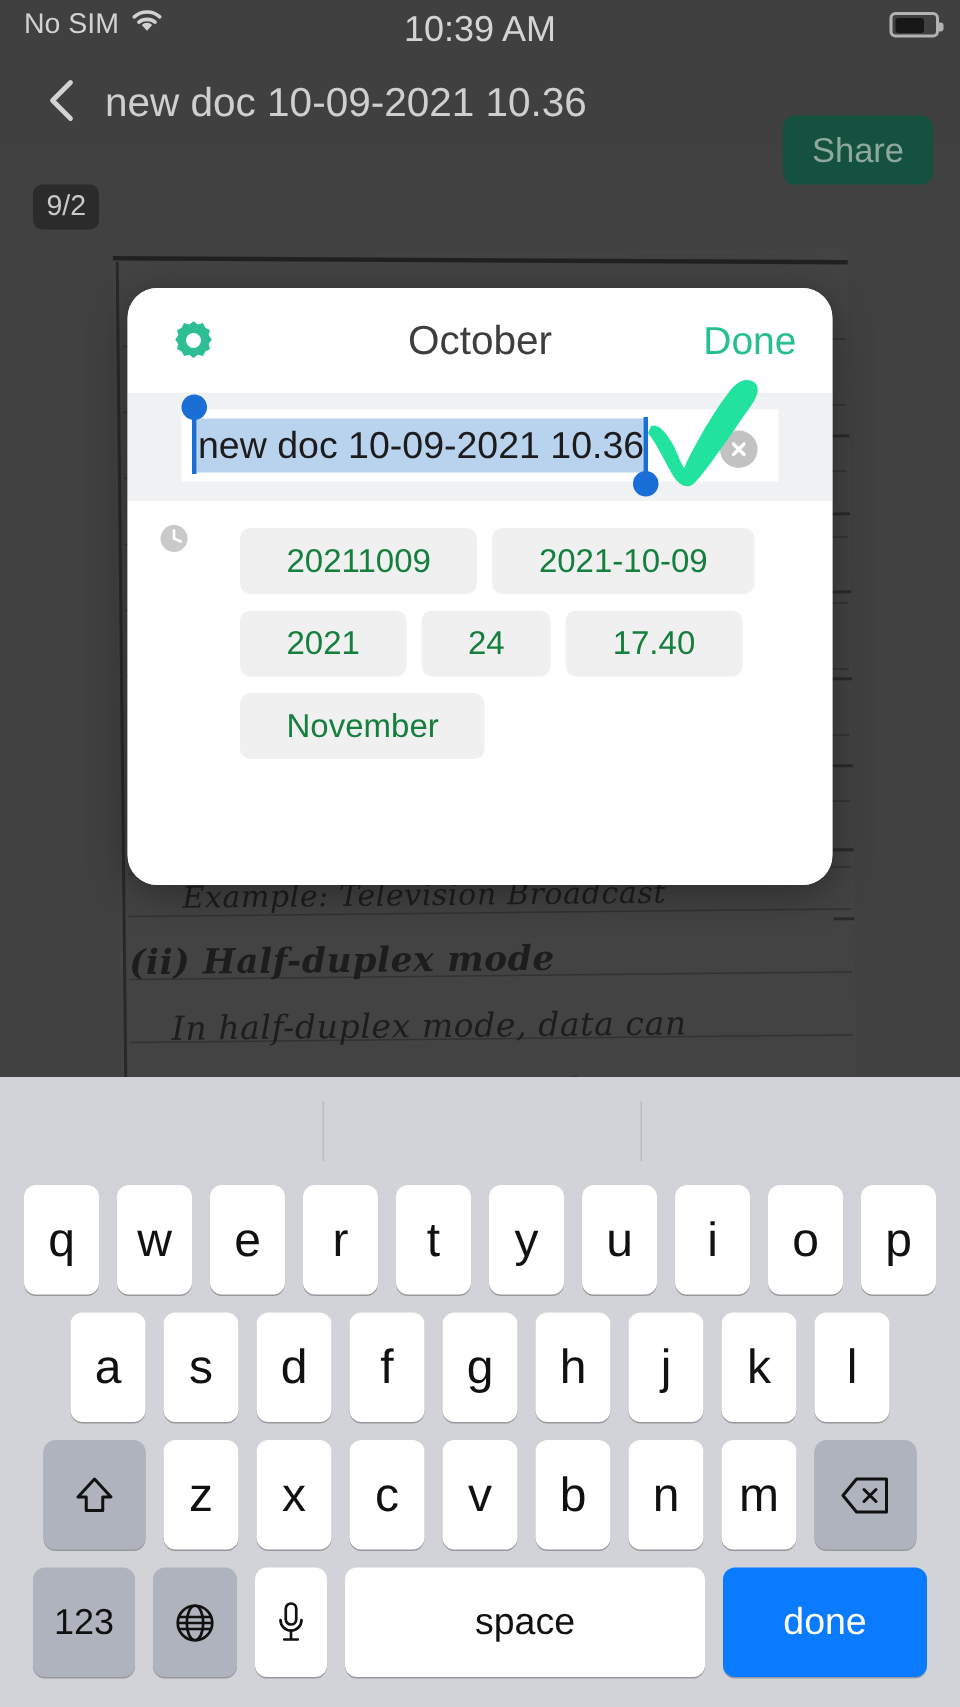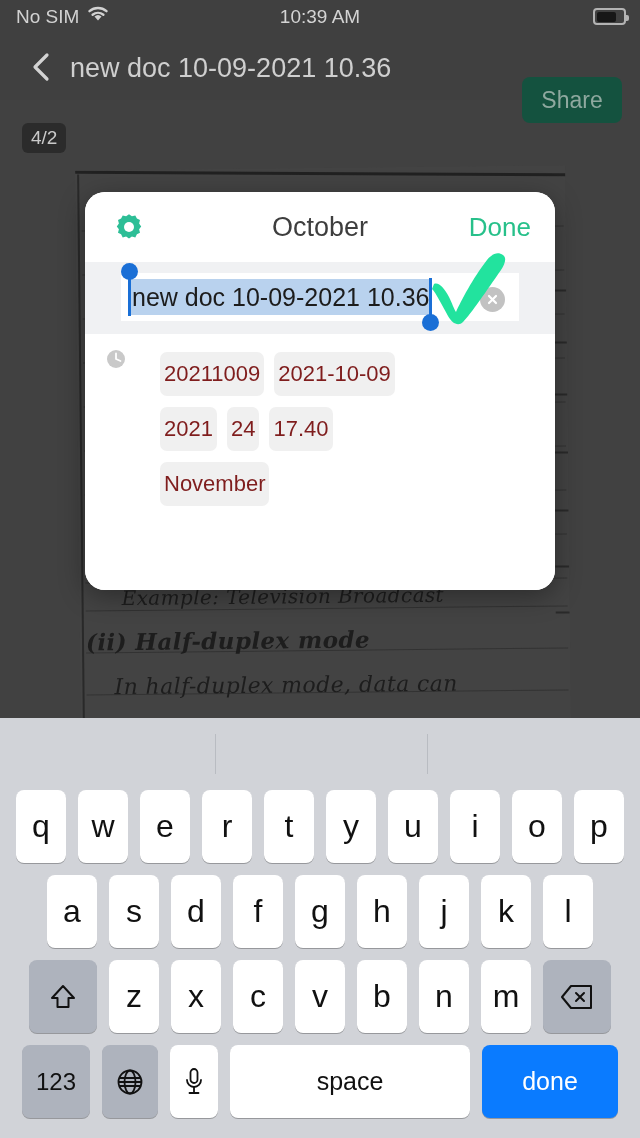--- a/index.html
+++ b/index.html
@@ -90,21 +90,21 @@
     width: 640px; height: 34px;
     color: #d2d2d2;
     font-size: 19px;
   }
   .status-left {
     position: absolute; left: 16px; top: 5px;
     display: flex; align-items: center; gap: 7px;
   }
   .status-time {
     position: absolute; left: 0; right: 0; top: 6px;
-    text-align: center; font-size: 19px; color: #d4d4d4;
+    text-align: center; font-size: 24px; color: #d4d4d4;
     font-weight: 400;
   }
   .status-right {
     position: absolute; right: 14px; top: 8px;
     display: flex; align-items: center;
   }
   .battery {
     position: relative;
     width: 33px; height: 17px;
     border: 2px solid #c0c0c0;
@@ -283,24 +283,24 @@
     margin-right: 14px;
   }
   .chip-row {
     display: flex;
     gap: 10px;
     margin-bottom: 11px;
   }
   .chip {
     background: #f0f0f0;
     border-radius: 7px;
-    padding: 9px 4px;
+    padding: 9px 31px;
     font-size: 22px;
     line-height: 26px;
-    color: #7f1d1d;
+    color: #15803d;
     white-space: nowrap;
     border: none;
     font-family: "Liberation Sans", sans-serif;
   }
 
   
   .keyboard {
     position: absolute;
     left: 0; top: 718px;
     width: 640px; height: 420px;
@@ -386,21 +386,21 @@
 
       <div class="hw" style="left:42px; top:416px; font-size:20px;">Example:   Television Broadcast</div>
       <div class="hw bold" style="left:6px; top:458px; font-size:23px;">(ii) Half-duplex mode</div>
       <div class="hw" style="left:34px; top:504px; font-size:22px;">In half-duplex mode, data can</div>
       <div class="hw" style="left:30px; top:548px; font-size:22px;">flow in both directions but</div>
     </div>
   </div>
 
   <div class="dim"></div>
 
-  <div class="page-badge">4/2</div>
+  <div class="page-badge">9/2</div>
 
   <div class="status-bar">
     <div class="status-left">
       <span>No SIM</span>
       <span>
         <svg width="24" height="18" viewBox="0 0 24 18">
           <path d="M12 15.5 L15.5 11.6 A5.2 5.2 0 0 0 8.5 11.6 Z" fill="#d2d2d2"></path>
           <path d="M3.5 6.2 A13 13 0 0 1 20.5 6.2" stroke="#d2d2d2" stroke-width="2.4" fill="none" stroke-linecap="round"></path>
           <path d="M6.6 9.8 A8.6 8.6 0 0 1 17.4 9.8" stroke="#d2d2d2" stroke-width="2.4" fill="none" stroke-linecap="round"></path>
         </svg>

